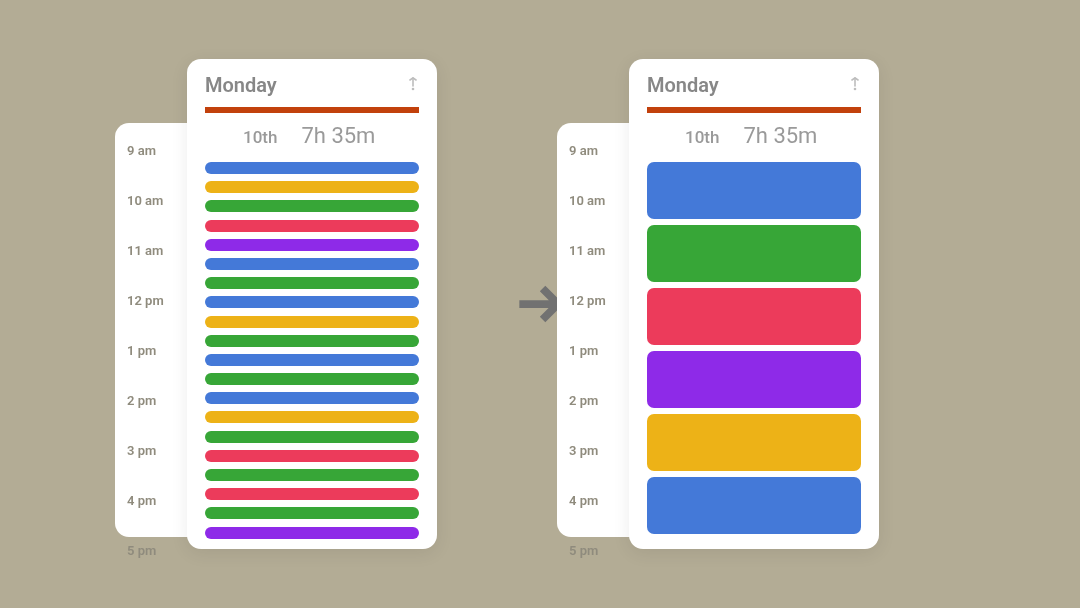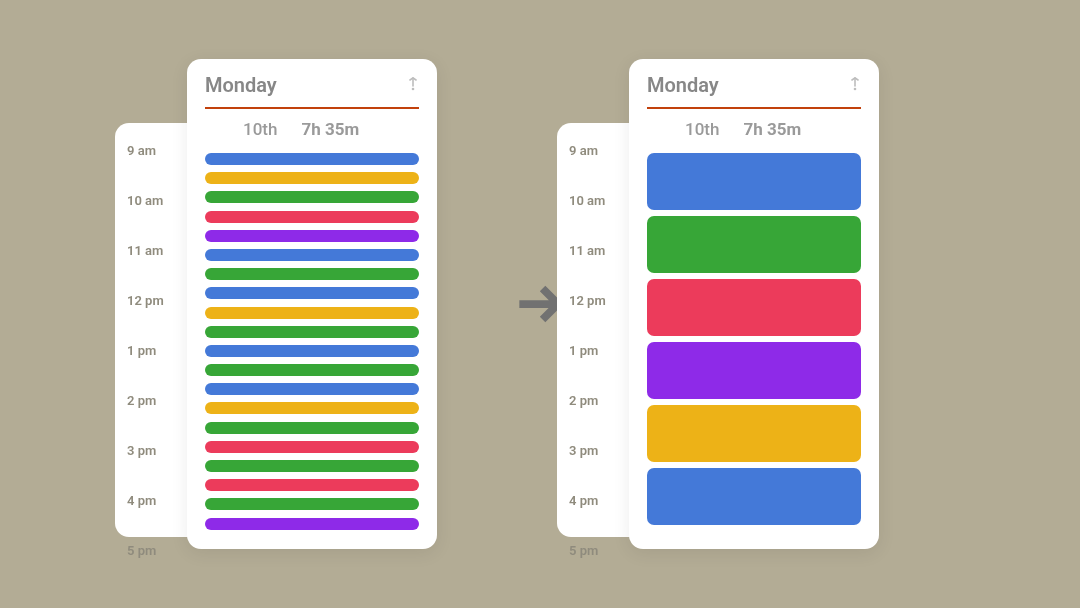--- a/index.html
+++ b/index.html
@@ -52,21 +52,21 @@
     box-shadow: 0 4px 18px rgba(0,0,0,0.08);
     padding: 14px 18px 16px 18px;
     display: flex;
     flex-direction: column;
   }
   .day-header {
     display: flex;
     align-items: center;
     justify-content: space-between;
     padding-bottom: 10px;
-    border-bottom: 2px solid #c2410c;
+    border-bottom: 6px solid #c2410c;
   }
   .day-title {
     font-size: 20px;
     font-weight: 600;
     color: #878787;
   }
   .pin-icon {
     color: #bdbdbd;
     font-size: 14px;
   }
@@ -76,22 +76,22 @@
     gap: 24px;
     padding: 10px 0 14px 0;
     margin-left: 38px;
   }
   .day-date {
     font-size: 17px;
     font-weight: 500;
     color: #9a9a9a;
   }
   .day-total {
-    font-size: 17px;
-    font-weight: 700;
+    font-size: 22px;
+    font-weight: 400;
     color: #9a9a9a;
   }
   .events {
     flex: 1;
     display: flex;
     flex-direction: column;
   }
   .events.thin { gap: 7.2px; }
   .events.blocky { gap: 6px; }
   .bar {

